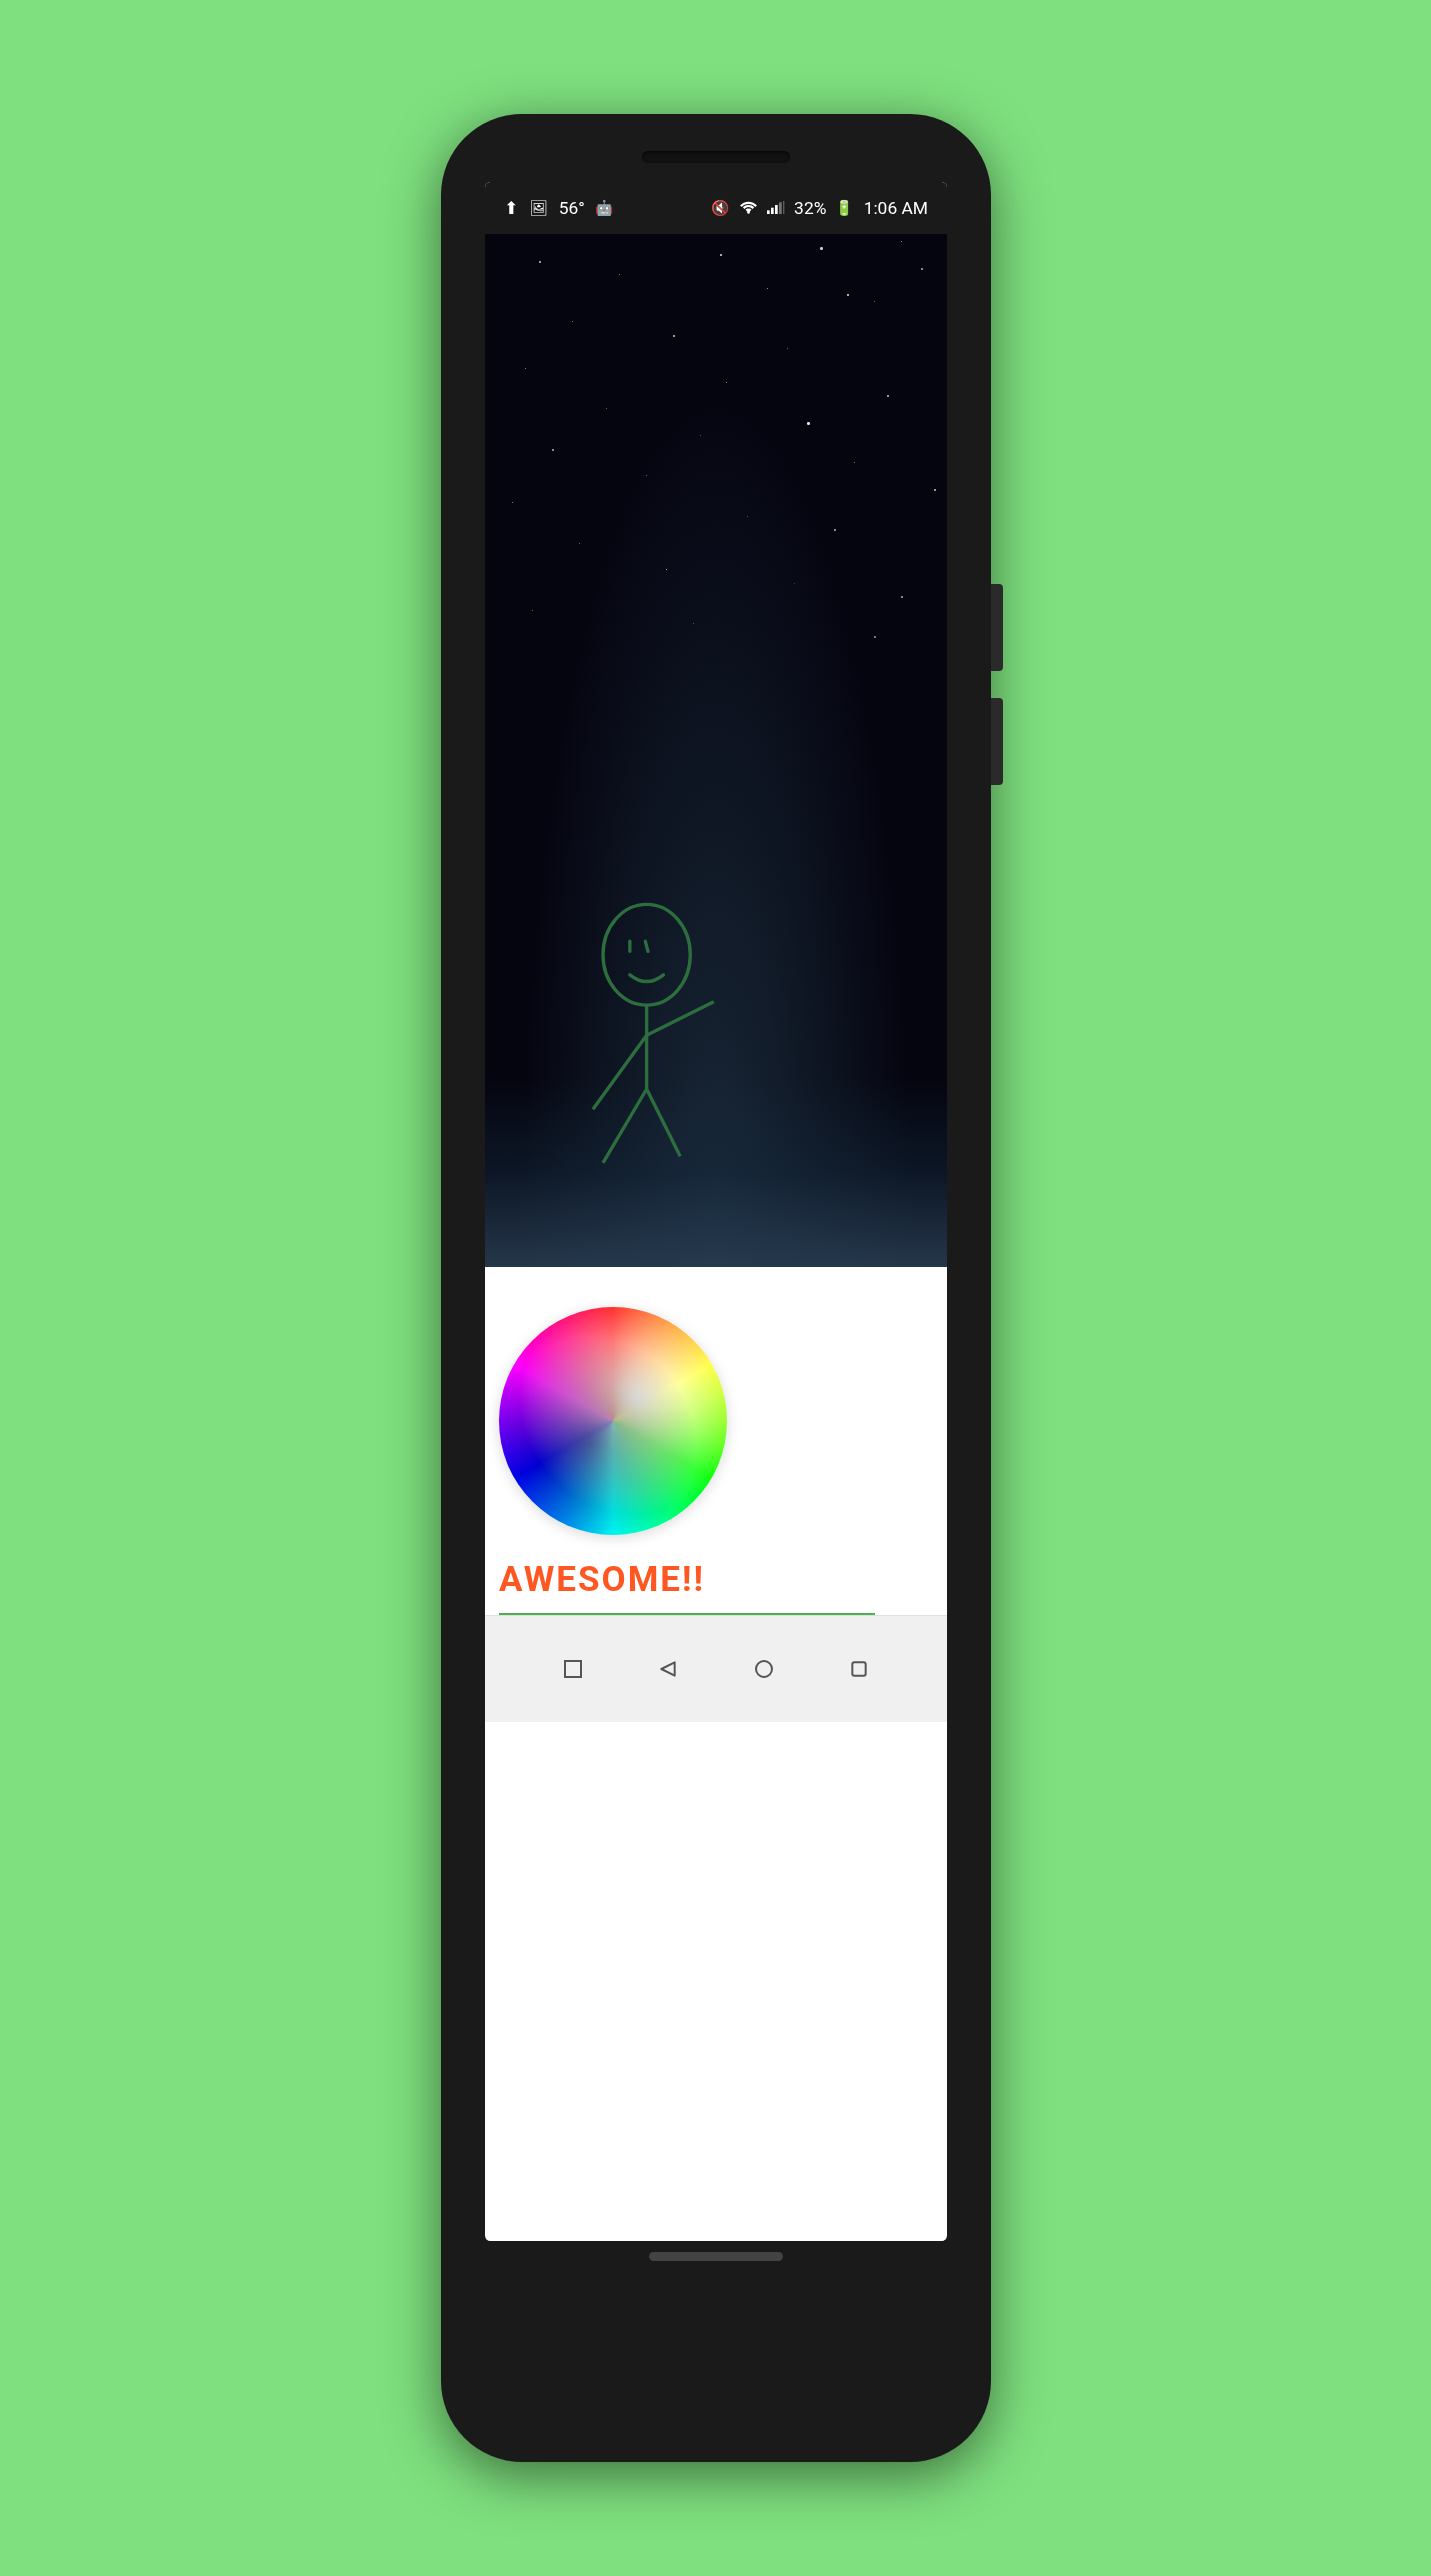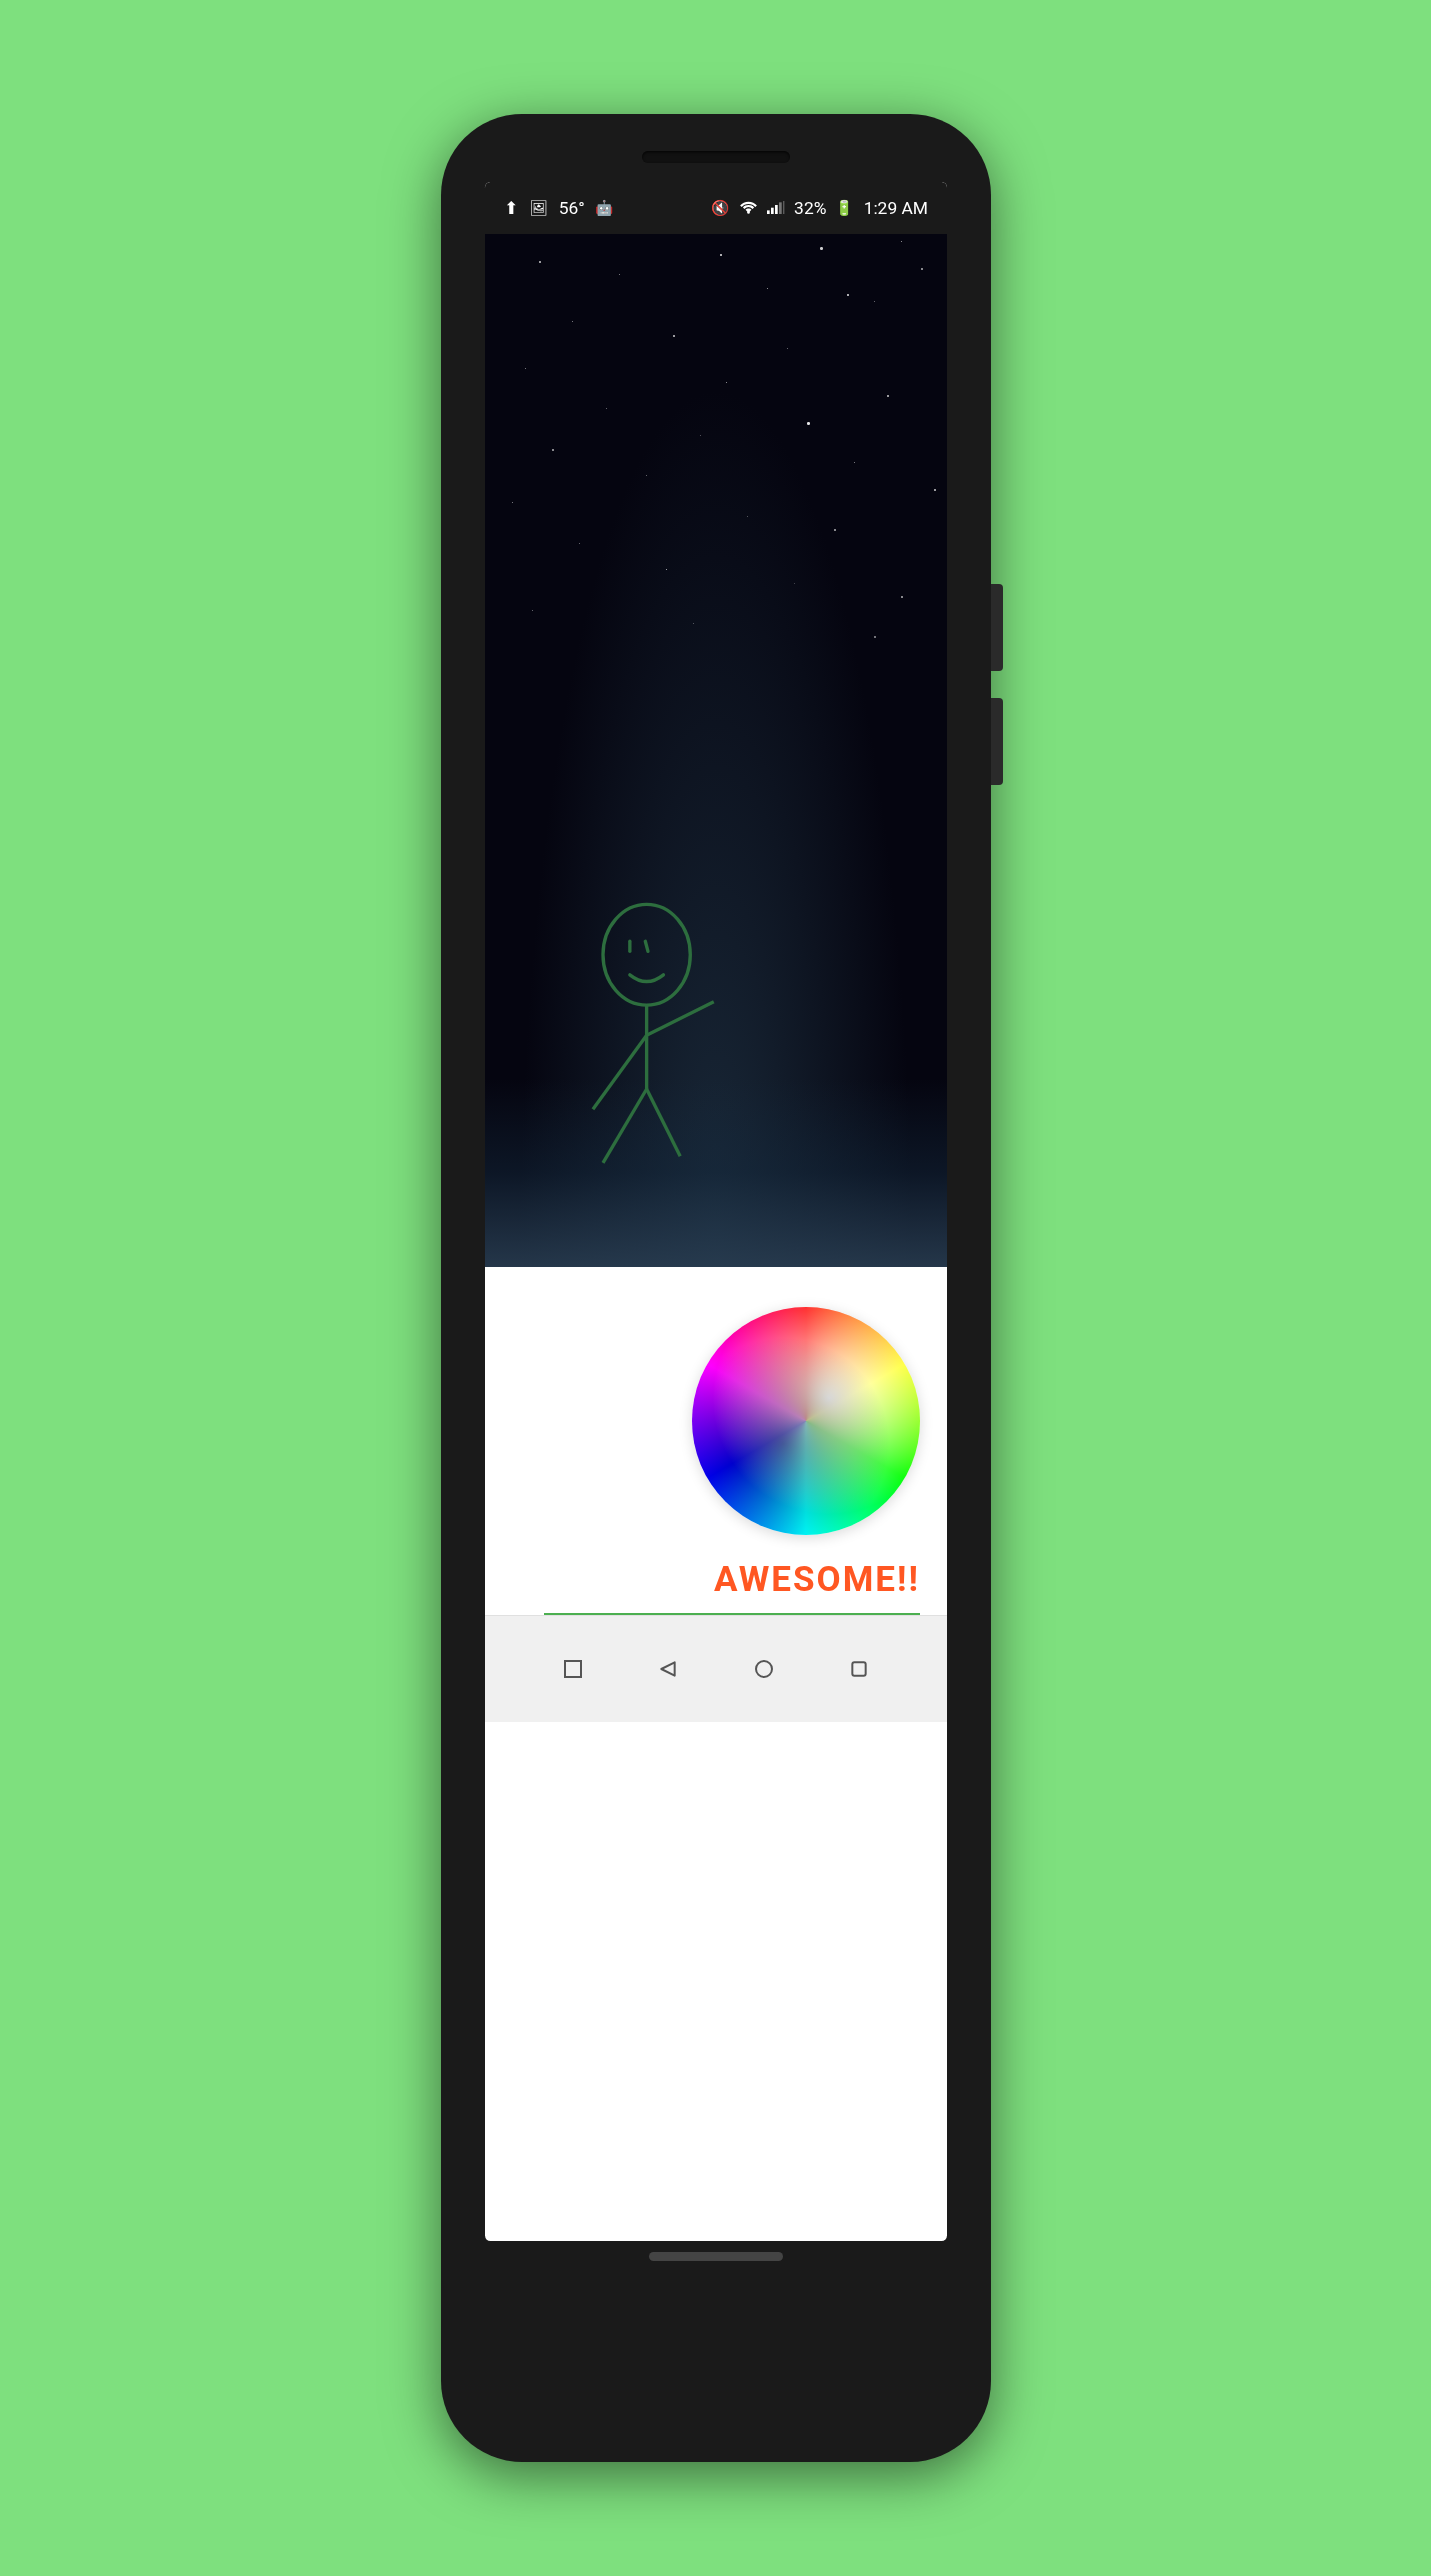--- a/index.html
+++ b/index.html
@@ -151,21 +151,21 @@
       bottom: 81px;
       left: 81px;
     }
 
     
     .color-picker-section {
       width: 100%;
       background: #fff;
       display: flex;
       flex-direction: column;
-      align-items: flex-end;
+      align-items: flex-start;
       padding: 40px 27px 0 14px;
       flex: 1;
     }
 
     .color-wheel-container {
       width: 228px;
       height: 228px;
       border-radius: 50%;
       background: conic-gradient(
         from 0deg,
@@ -307,21 +307,21 @@
             <rect x="0" y="14" width="4" height="6"></rect>
             <rect x="6" y="10" width="4" height="10"></rect>
             <rect x="12" y="6" width="4" height="14"></rect>
             <rect x="18" y="2" width="4" height="18" opacity="0.4"></rect>
             <rect x="24" y="0" width="2" height="20" opacity="0.3"></rect>
           </svg>
         </span>
 
         <span class="battery-pct">32%</span>
         <span class="status-icon" style="font-size:14.8px;">🔋</span>
-        <span class="status-time">1:29 AM</span>
+        <span class="status-time">1:06 AM</span>
       </div>
     </div>
 
     <div class="drawing-area">
       <div class="stars-bg"></div>
 
       <div class="star" style="width:2px;height:2px;top:27px;left:54px;opacity:0.8"></div>
       <div class="star" style="width:1.3px;height:1.3px;top:40px;left:134px;opacity:0.6"></div>
       <div class="star" style="width:2px;height:2px;top:20px;left:235px;opacity:0.9"></div>
       <div class="star" style="width:1.3px;height:1.3px;top:54px;left:282px;opacity:0.7"></div>

